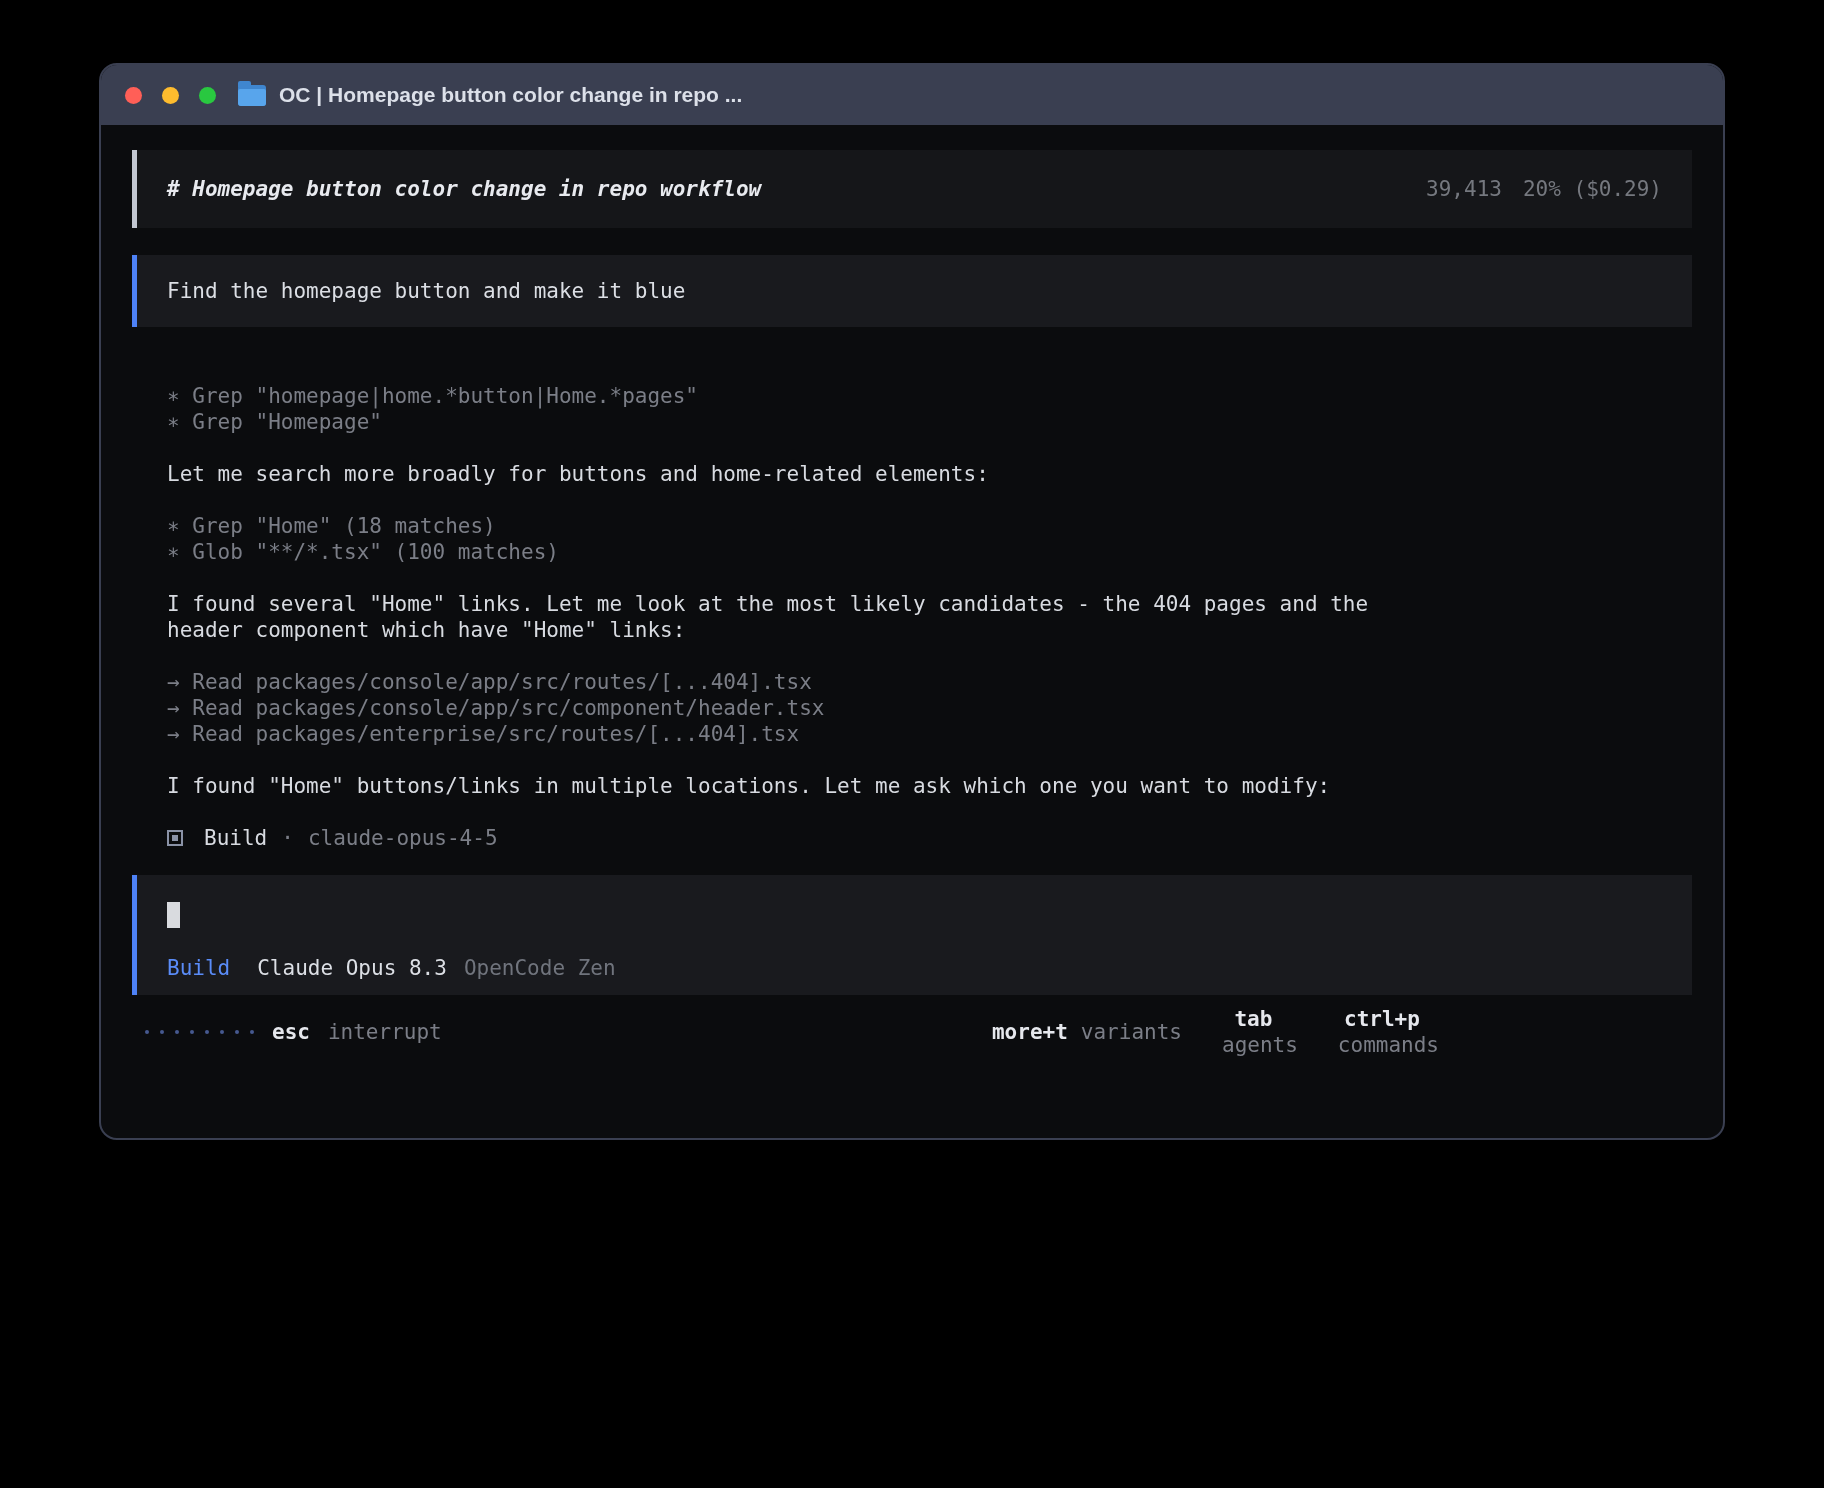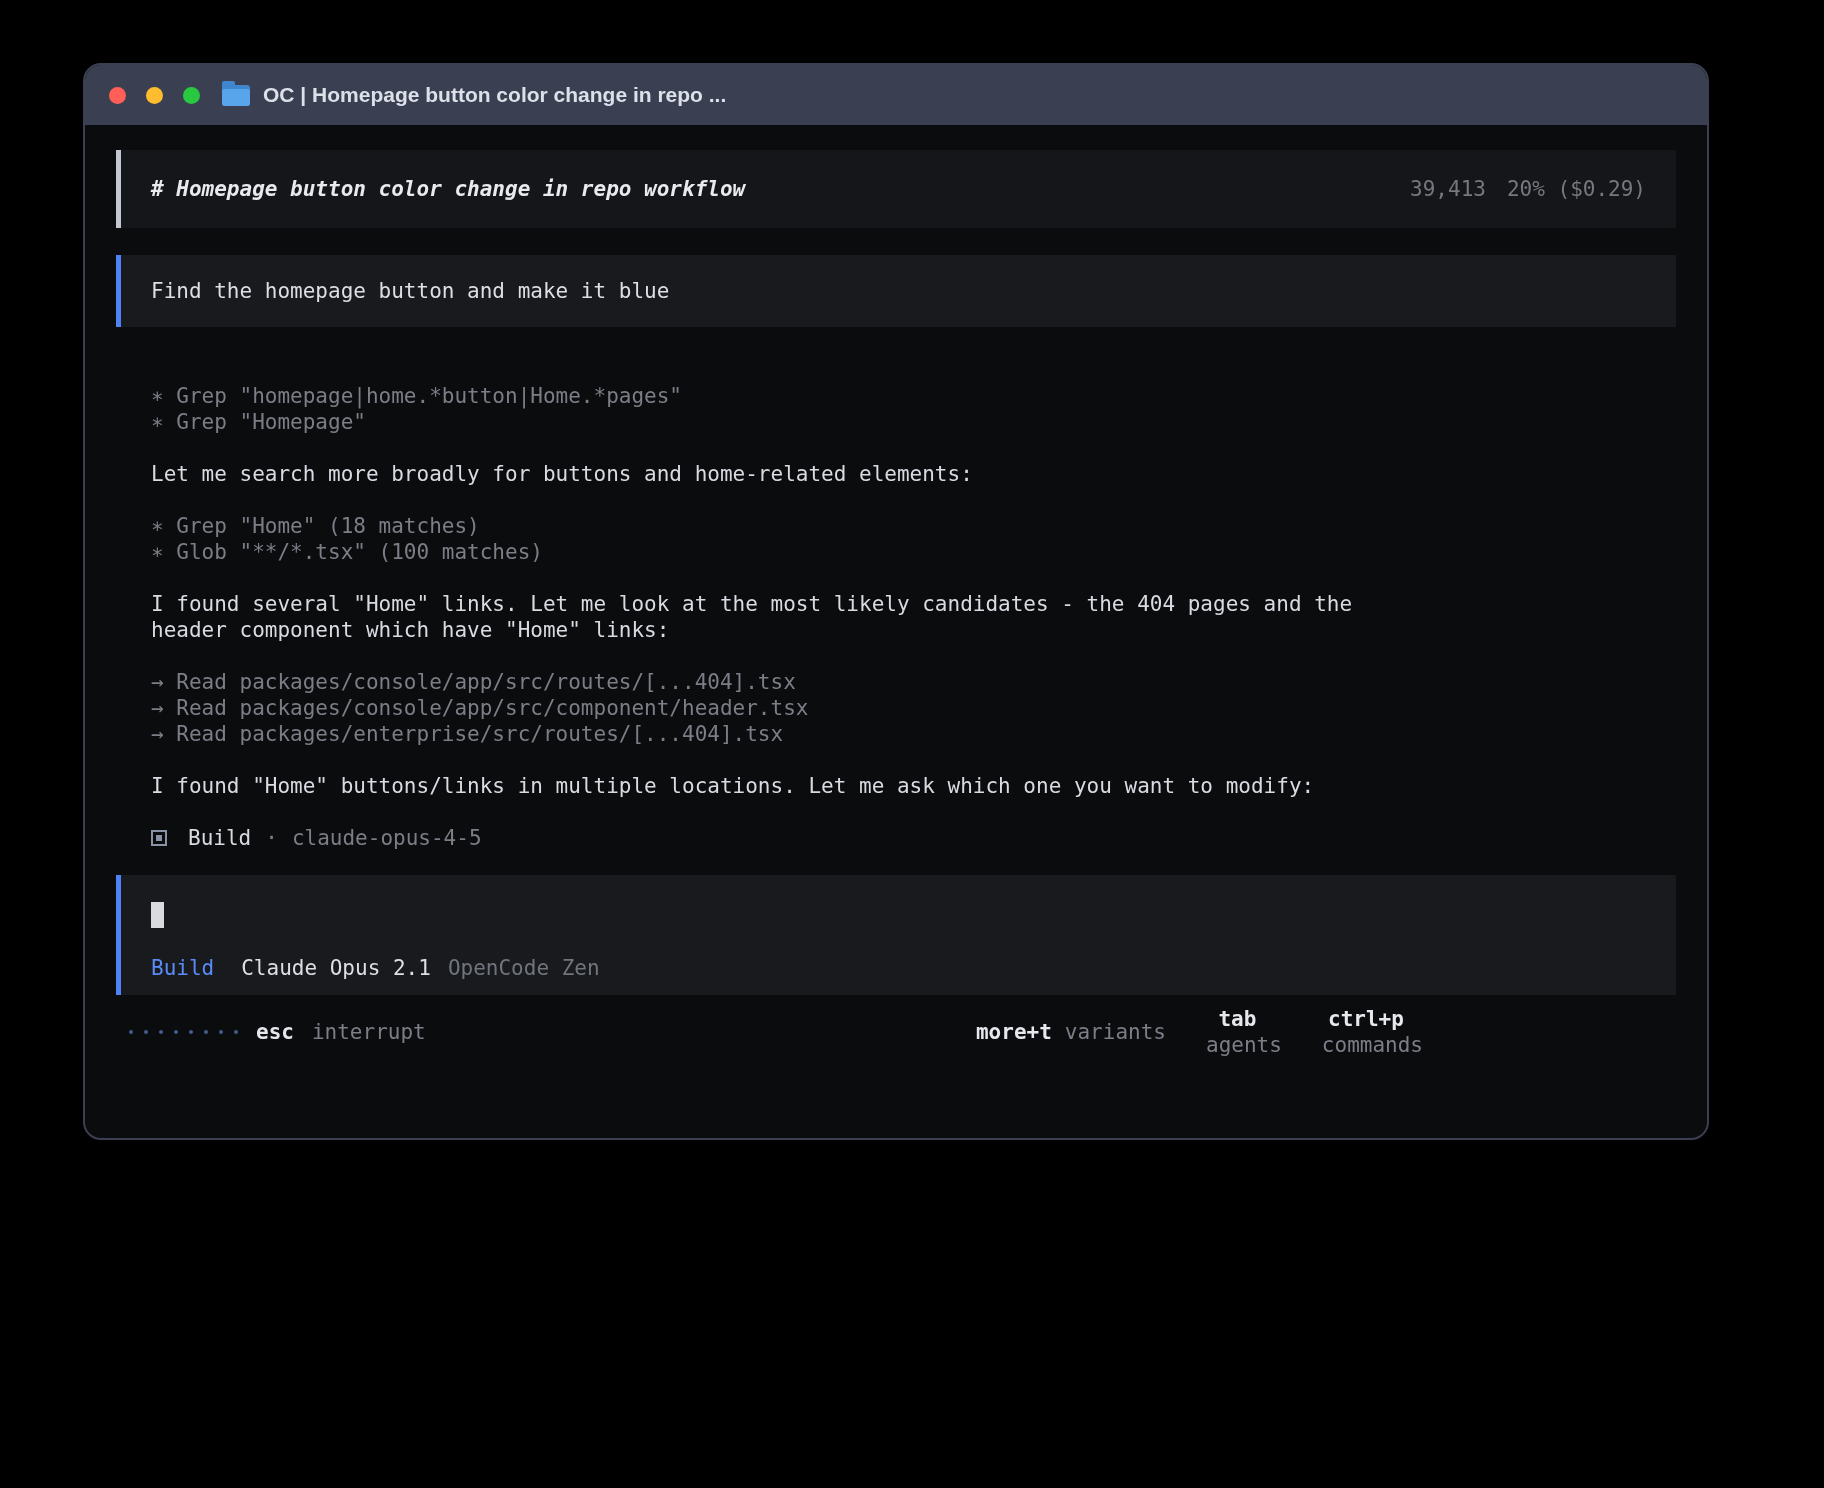--- a/index.html
+++ b/index.html
@@ -1,19 +1,19 @@
 <!DOCTYPE html>
 <html><head>
 <meta charset="utf-8">
 <style>
   * { margin:0; padding:0; box-sizing:border-box; }
   html, body { width:1824px; height:1488px; background:#000; overflow:hidden; }
 
   .window {
-    position:absolute; left:83px; top:63px; width:1626px; height:1077px;
+    position:absolute; left:99px; top:63px; width:1626px; height:1077px;
     background:#0b0c0e; border:2px solid #3a3f51; border-radius:18px;
     box-shadow:0 40px 100px rgba(0,0,0,.9);
     overflow:hidden; display:flex; flex-direction:column;
   }
 
   
   .titlebar { height:60px; background:#3a3f51; flex:0 0 auto; display:flex; align-items:center; padding:0 24px; }
   .lights { display:flex; gap:20px; }
   .light { width:17px; height:17px; border-radius:50%; }
   .light-close { background:#ff5f57; }
@@ -126,21 +126,21 @@
         <span class="status-agent">Build</span>
         <span class="status-sep">·</span>
         <span class="status-model">claude-opus-4-5</span>
       </div>
     </div>
 
     <div class="input-block">
       <div class="cursor"></div>
       <div class="input-status">
         <span class="input-agent">Build</span>
-        <span class="input-model">Claude Opus 2.1</span>
+        <span class="input-model">Claude Opus 8.3</span>
         <span class="input-provider">OpenCode Zen</span>
       </div>
     </div>
 
     <div class="footer">
       <div class="spinner-dots">
         <span class="spinner-dot"></span>
         <span class="spinner-dot"></span>
         <span class="spinner-dot"></span>
         <span class="spinner-dot"></span>

